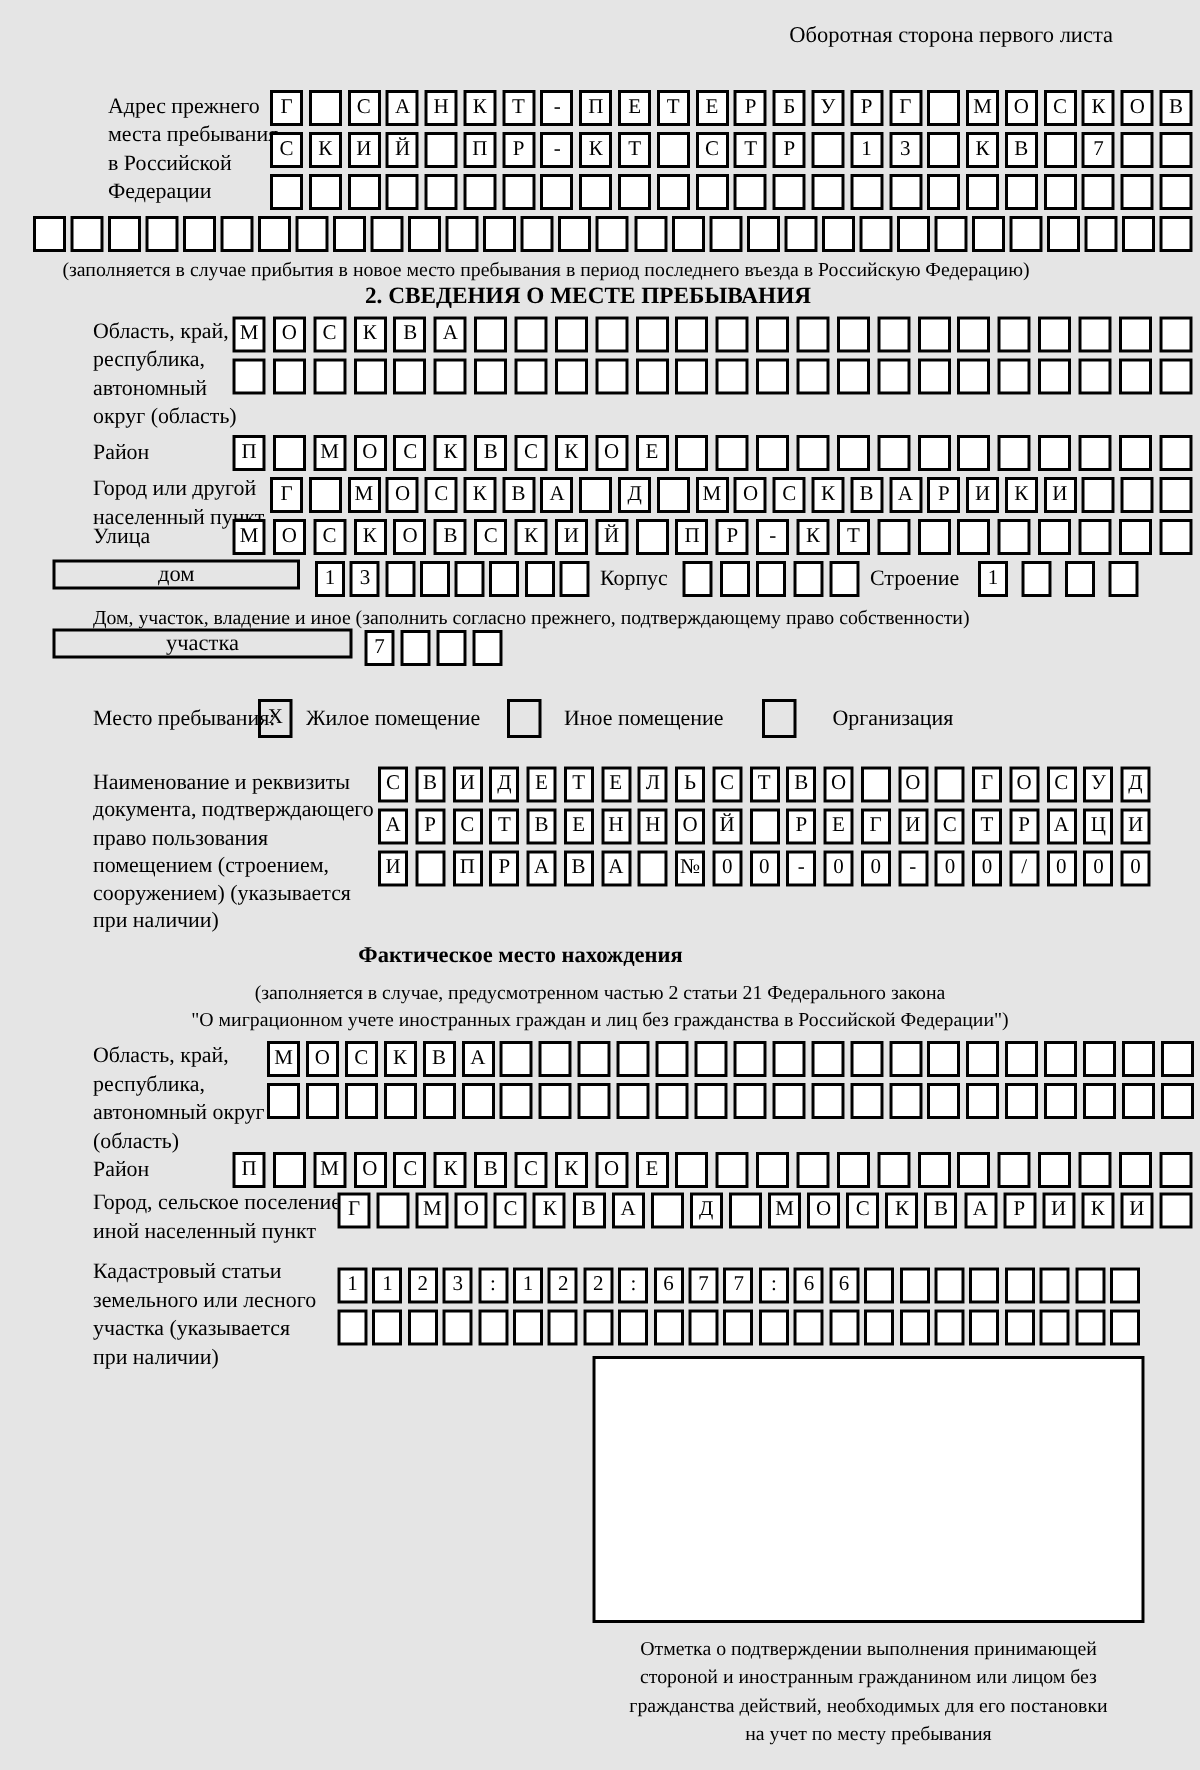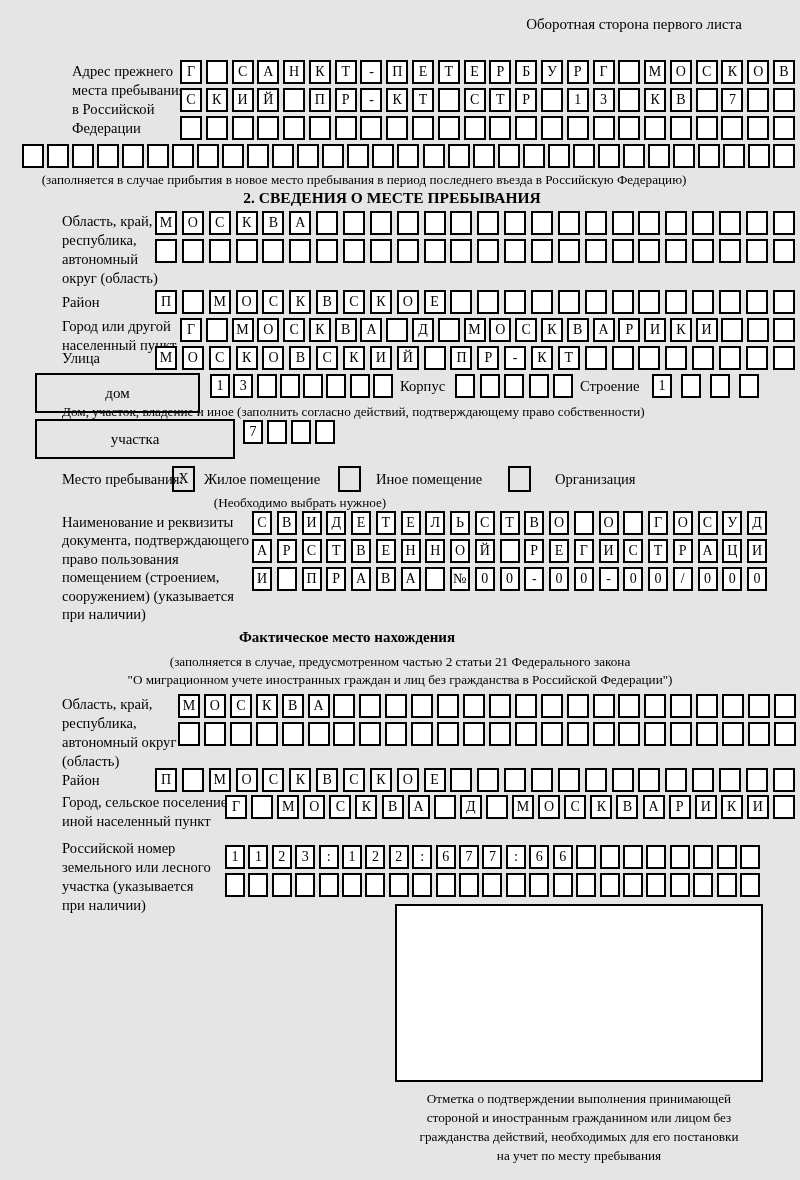--- a/index.html
+++ b/index.html
@@ -8,21 +8,21 @@
         font-family:Liberation Serif, serif;overflow:hidden}
   .abs{position:absolute}
   .lbl{font-size:14.6px;line-height:1.3;white-space:pre-line}
   .note{font-size:13.2px;line-height:1.35;white-space:pre-line}
   .center{text-align:center}
   .title{font-weight:bold;font-size:15.5px;text-align:center}
   .boxes{display:flex;justify-content:space-between}
   .cbox{flex:0 0 auto;width:22px;height:24px;border:2px solid #000;background:#fff;
         display:flex;align-items:center;justify-content:center;font-size:14px;line-height:1}
   .boxes.sm .cbox{width:20px}
-  .widebox{border:2px solid #000;height:40px;display:flex;align-items:center;justify-content:center;font-size:15px}
+  .widebox{border:2px solid #000;height:20px;display:flex;align-items:center;justify-content:center;font-size:15px}
   .chk{width:23px;height:26px;border:2px solid #000;display:flex;align-items:center;justify-content:center;font-size:14px}
   .stampbox{border:2px solid #000;background:#fff}
 </style>
 </head>
 <body>
 
 <div id="page">
 
   <div class="abs" style="right:58px;top:16px;font-size:15px">Оборотная сторона первого листа</div>
 
@@ -306,38 +306,37 @@
       <span class="cbox"></span>
       <span class="cbox"></span>
     </div>
   <div class="abs lbl" style="left:580px;top:377px">Строение</div>
   <div class="abs boxes sm" style="left:652px;top:374px;width:107px">
       <span class="cbox">1</span>
       <span class="cbox"></span>
       <span class="cbox"></span>
       <span class="cbox"></span>
     </div>
-  <div class="abs note" style="left:62px;top:403px">Дом, участок, владение и иное (заполнить согласно действий, подтверждающему право собственности)</div>
+  <div class="abs note" style="left:62px;top:403px">Дом, участок, владение и иное (заполнить согласно прежнего, подтверждающему право собственности)</div>
 
   <div class="abs widebox" style="left:35px;top:419px;width:200px">участка</div>
   <div class="abs boxes sm" style="left:243px;top:420px;width:92px">
       <span class="cbox">7</span>
       <span class="cbox"></span>
       <span class="cbox"></span>
       <span class="cbox"></span>
     </div>
 
   <div class="abs lbl" style="left:62px;top:470px">Место пребывания:</div>
   <div class="abs chk" style="left:172px;top:466px">X</div>
   <div class="abs lbl" style="left:204px;top:470px">Жилое помещение</div>
   <div class="abs chk" style="left:338px;top:466px"></div>
   <div class="abs lbl" style="left:376px;top:470px">Иное помещение</div>
   <div class="abs chk" style="left:508px;top:466px"></div>
   <div class="abs lbl" style="left:555px;top:470px">Организация</div>
-  <div class="abs note center" style="left:150px;top:494px;width:300px">(Необходимо выбрать нужное)</div>
 
   <div class="abs lbl" style="left:62px;top:513px;width:196px;line-height:1.26">Наименование и реквизиты
 документа, подтверждающего
 право пользования
 помещением (строением,
 сооружением) (указывается
 при наличии)</div>
   <div class="abs boxes sm" style="left:252px;top:511px;width:515px">
       <span class="cbox">С</span>
       <span class="cbox">В</span>
@@ -517,21 +516,21 @@
       <span class="cbox">К</span>
       <span class="cbox">В</span>
       <span class="cbox">А</span>
       <span class="cbox">Р</span>
       <span class="cbox">И</span>
       <span class="cbox">К</span>
       <span class="cbox">И</span>
       <span class="cbox"></span>
     </div>
 
-  <div class="abs lbl" style="left:62px;top:839px;width:178px">Российской номер
+  <div class="abs lbl" style="left:62px;top:839px;width:178px">Кадастровый статьи
 земельного или лесного
 участка (указывается
 при наличии)</div>
   <div class="abs boxes sm" style="left:225px;top:845px;width:535px">
       <span class="cbox">1</span>
       <span class="cbox">1</span>
       <span class="cbox">2</span>
       <span class="cbox">3</span>
       <span class="cbox">:</span>
       <span class="cbox">1</span>

